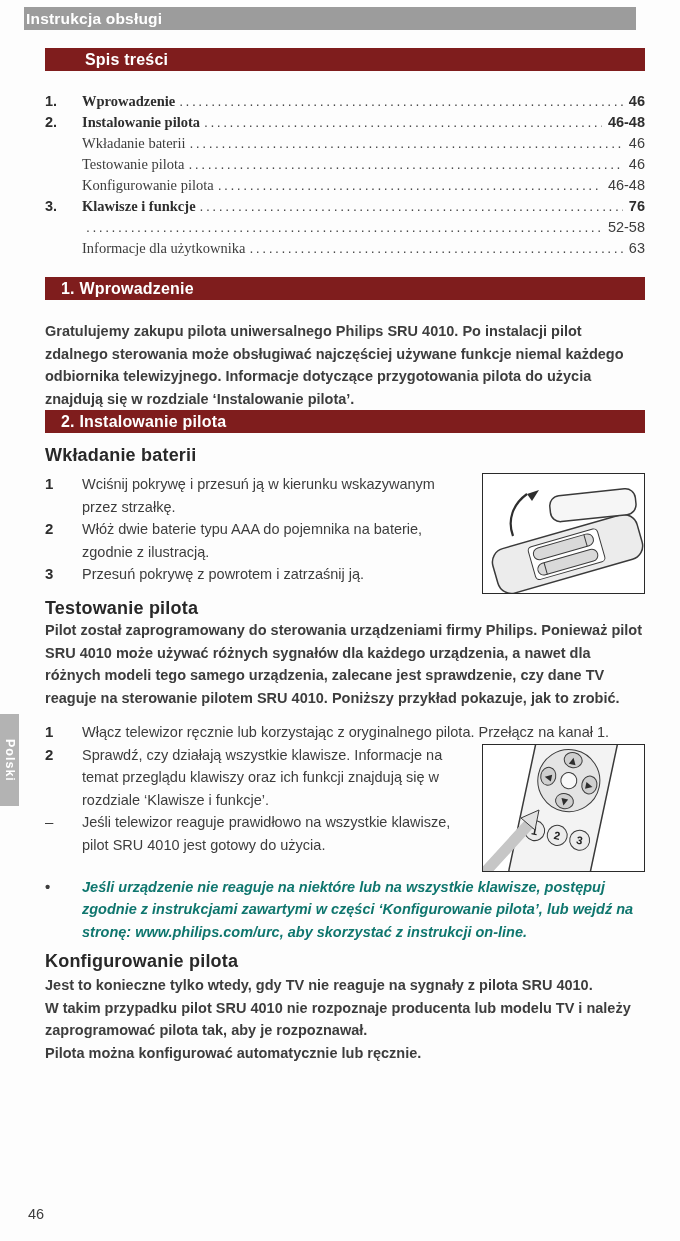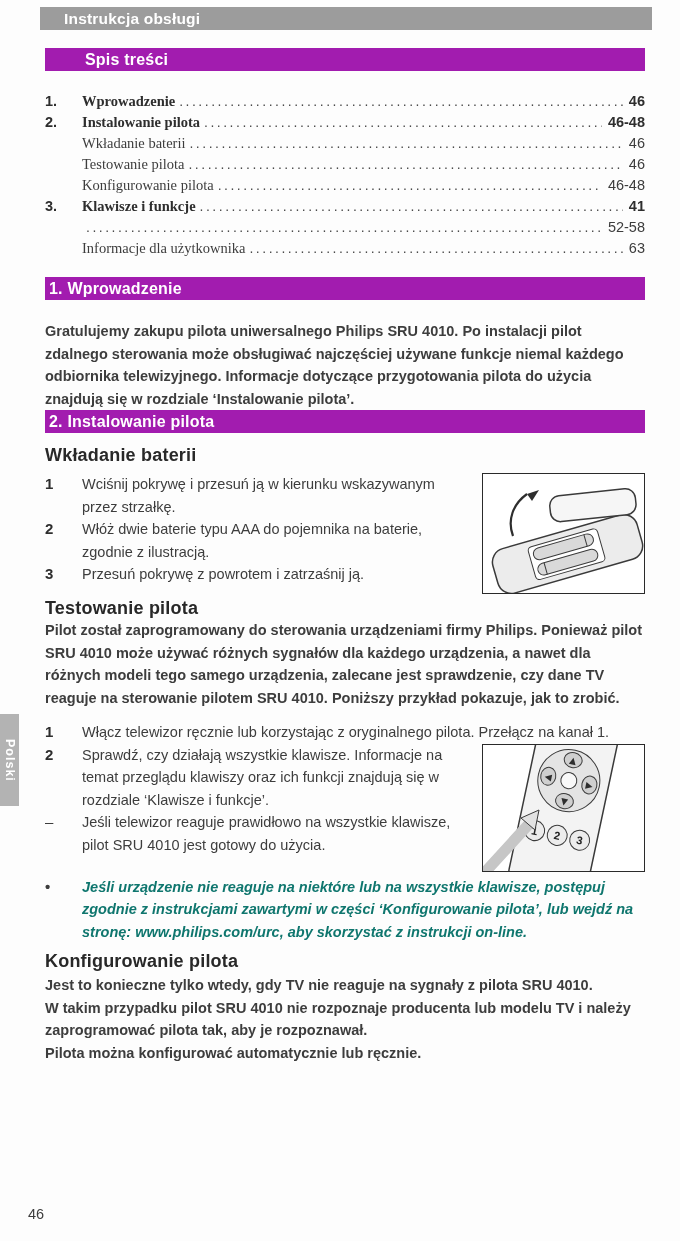--- a/index.html
+++ b/index.html
@@ -5,31 +5,31 @@
   * { margin:0; padding:0; box-sizing:border-box; }
   html,body { width:680px; height:1241px; }
   body {
     background:#fdfdfd;
     font-family:"Liberation Sans","DejaVu Sans",sans-serif;
     color:#3d3d3d;
     position:relative;
     overflow:hidden;
   }
   .header-bar {
-    position:absolute; left:40px; top:7px; width:612px; height:23px;
+    position:absolute; left:24px; top:7px; width:612px; height:23px;
     background:#9c9c9c; color:#fff; font-weight:bold; font-size:15.5px;
-    line-height:23px; padding-left:24px; letter-spacing:.2px;
+    line-height:23px; padding-left:2px; letter-spacing:.2px;
   }
   .content { position:absolute; left:45px; top:48px; width:600px; }
   .bar {
-    height:23px; line-height:23px; background:#a21caf; color:#fff;
+    height:23px; line-height:23px; background:#7f1d1d; color:#fff;
     font-weight:bold; font-size:16px; letter-spacing:.2px;
   }
   .bar.toc { padding-left:40px; margin-bottom:22px; }
-  .bar.sec { padding-left:4px; }
+  .bar.sec { padding-left:16px; }
   .bar.s1 { margin-top:16px; margin-bottom:20px; }
   .bar.s2 { margin-bottom:11px; }
 
   
   .toc-row { display:flex; align-items:baseline; height:21px; font-size:14.5px; }
   .toc-num { width:37px; flex:none; }
   .toc-label { flex:none; white-space:nowrap;font-family:Liberation Serif, serif; }
   .toc-dots { flex:1 1 auto; overflow:hidden; white-space:nowrap; margin:0 4px; color:#4a4a4a; }
   .toc-dots::after {
     content:"..........................................................................................................................................................";
@@ -111,21 +111,21 @@
     <div class="toc-row sub">
       <span class="toc-num"></span>
       <span class="toc-label">Konfigurowanie pilota</span>
       <span class="toc-dots"></span>
       <span class="toc-page">46-48</span>
     </div>
     <div class="toc-row main">
       <span class="toc-num">3.</span>
       <span class="toc-label">Klawisze i funkcje</span>
       <span class="toc-dots"></span>
-      <span class="toc-page">41</span>
+      <span class="toc-page">76</span>
     </div>
     <div class="toc-row sub">
       <span class="toc-num"></span>
       <span class="toc-dots"></span>
       <span class="toc-page">52-58</span>
     </div>
     <div class="toc-row sub">
       <span class="toc-num"></span>
       <span class="toc-label">Informacje dla użytkownika</span>
       <span class="toc-dots"></span>

